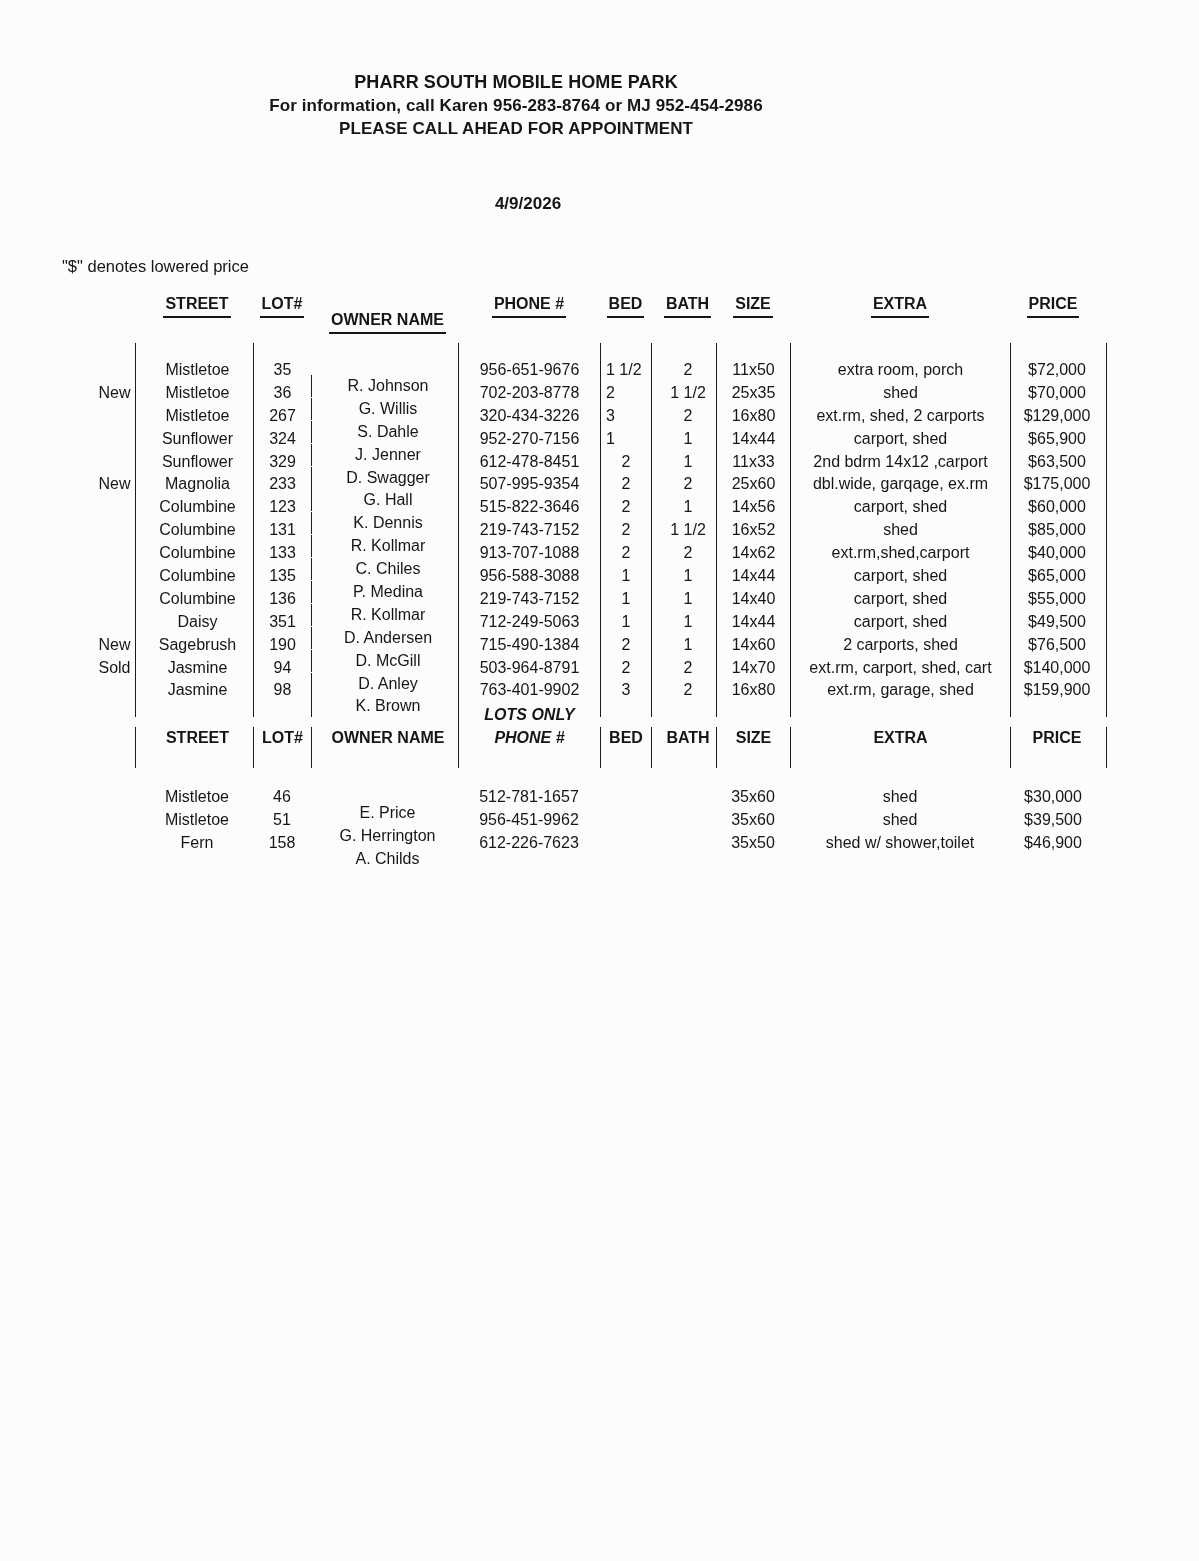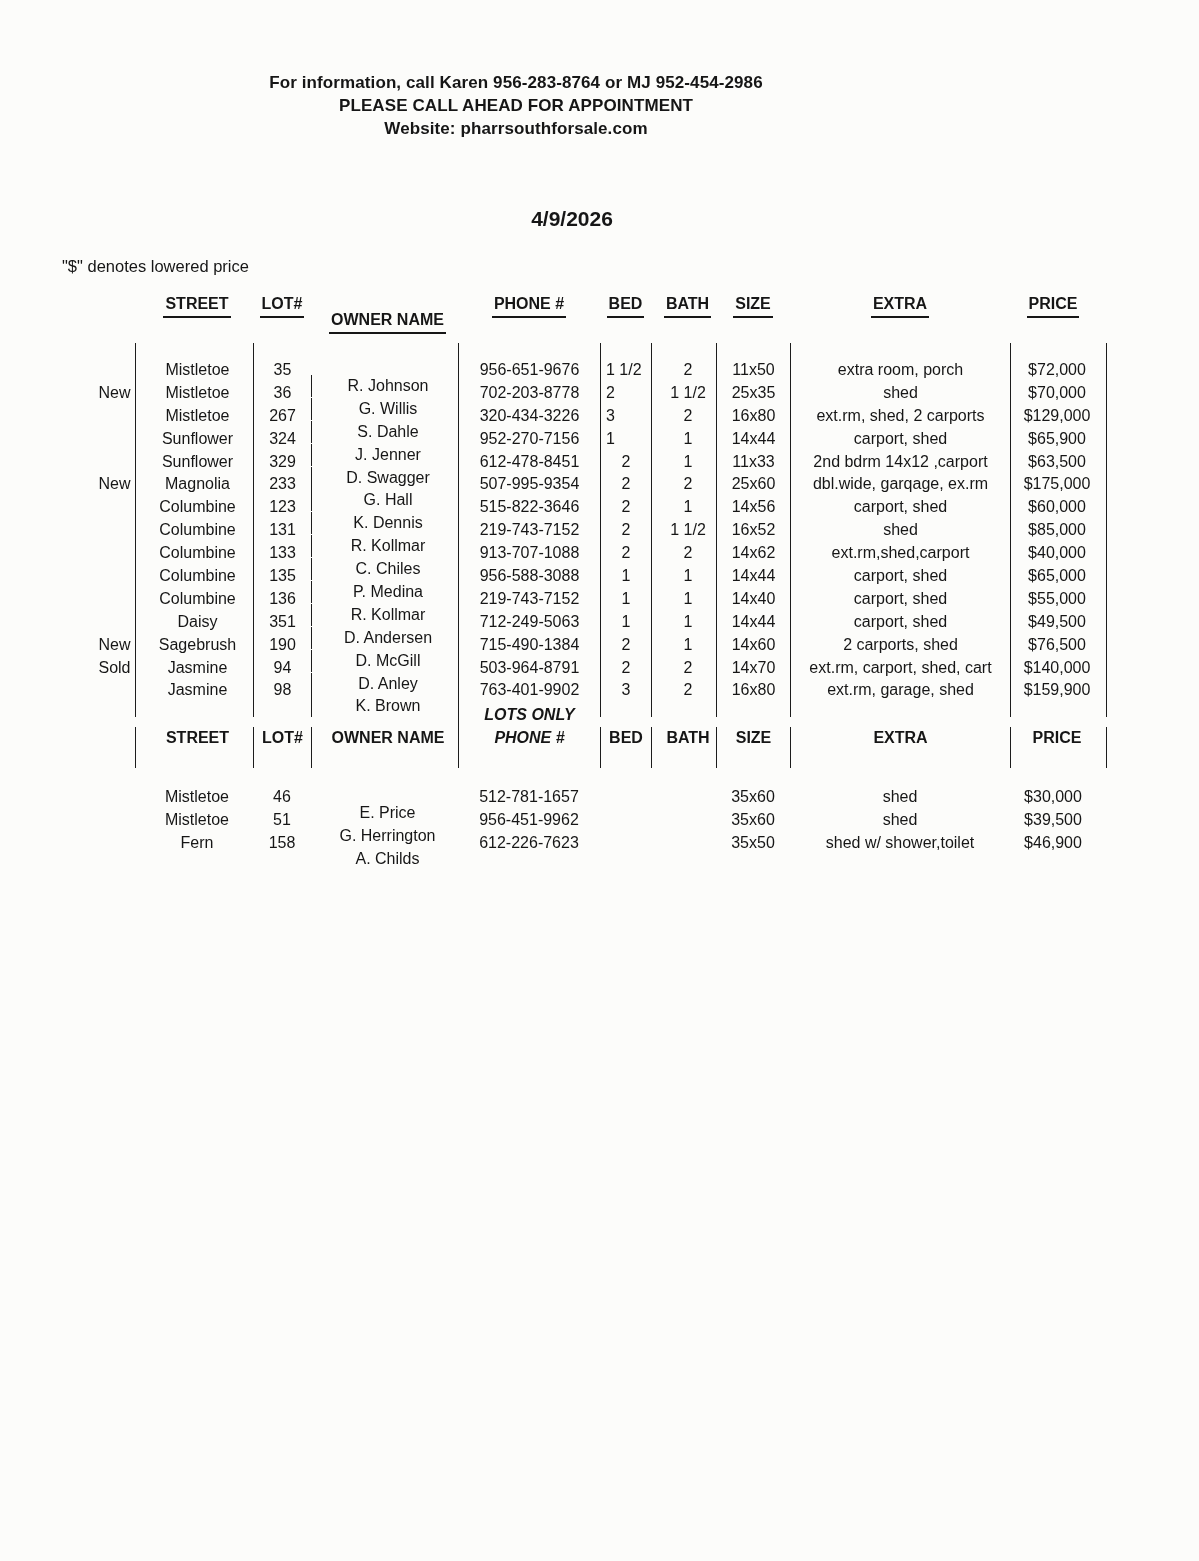--- a/index.html
+++ b/index.html
@@ -19,22 +19,22 @@
     overflow:hidden;
   }
   
   #header-block{
     position:absolute;top:71px;left:0;width:1032px;
     text-align:center;font-weight:bold;
   }
   #header-block .hl{display:block;line-height:23px;font-size:17px;letter-spacing:.1px;}
   #header-block .hl.title{font-size:18px;}
   #doc-date{
-    position:absolute;top:207px;left:0;width:1056px;
-    text-align:center;font-weight:bold;font-size:21px;line-height:23px;margin-left:44px;
+    position:absolute;top:192px;left:0;width:1056px;
+    text-align:center;font-weight:bold;font-size:17px;line-height:23px;
   }
   #price-note{
     position:absolute;top:255px;left:62px;
     font-size:16.5px;line-height:23px;
   }
   
   .grid-row{
     display:grid;
     grid-template-columns:135px 118px 58px 147px 142px 51px 65px 74px 220px 97px;
     width:1107px;
@@ -75,23 +75,23 @@
   
   #lot-rows{margin-top:2px;}
   #lot-rows .grid-row{height:23px;}
 </style>
 </head>
 <body>
 
 <div id="page">
 
   <div id="header-block">
+    <span class="hl title">PHARR SOUTH MOBILE HOME PARK</span>
     <span class="hl">For information, call Karen 956-283-8764 or MJ 952-454-2986</span>
     <span class="hl">PLEASE CALL AHEAD FOR APPOINTMENT</span>
-    <span class="hl">Website: pharrsouthforsale.com</span>
   </div>
 
   <div id="doc-date">4/9/2026</div>
   <div id="price-note">"$" denotes lowered price</div>
 
   <div id="main-header" class="grid-row">
       <div class="c-status"></div>
       <div class="c-street">
         <span>STREET</span>
       </div>

